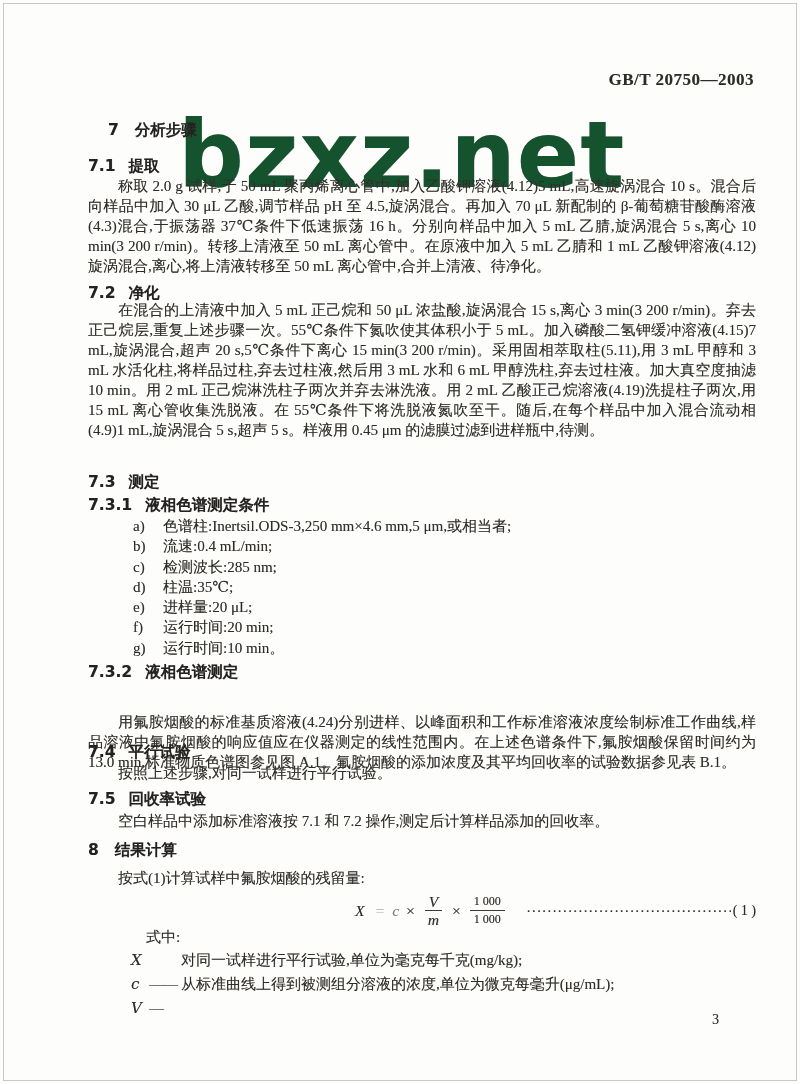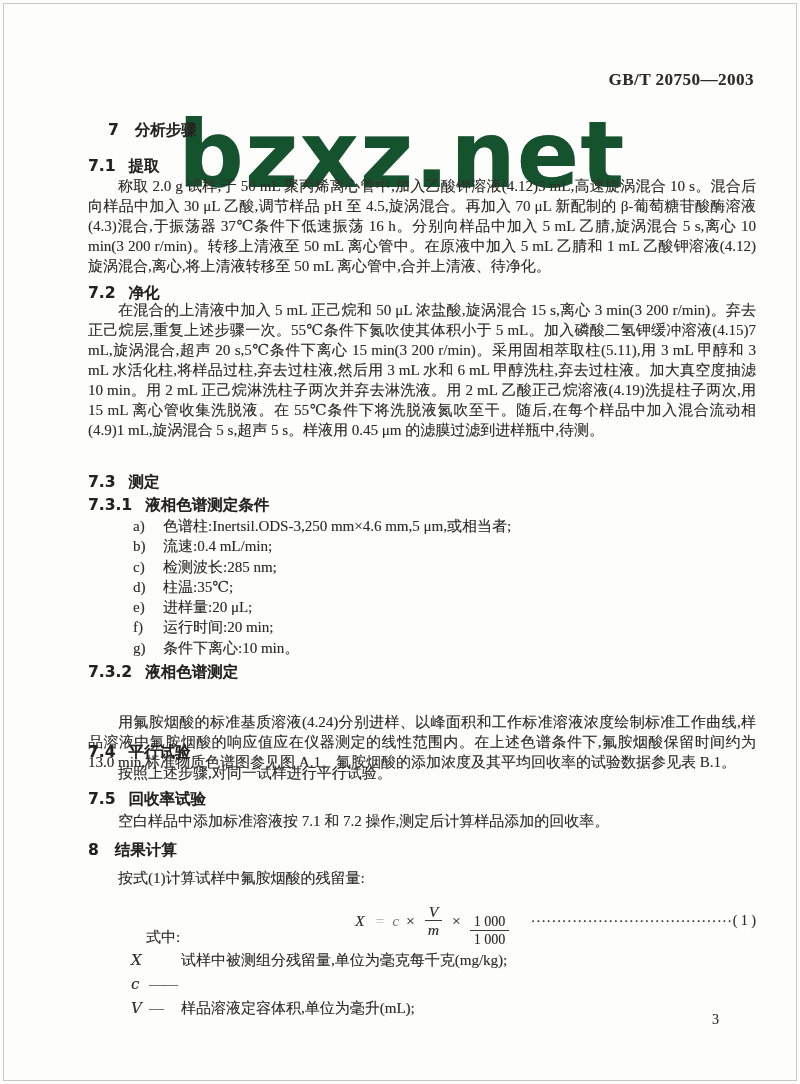--- a/index.html
+++ b/index.html
@@ -51,21 +51,21 @@
     display:flex;align-items:center;font-size:15.5px;
   }
   .f-spacer{width:262px;flex:none;}
   .f-sym{font-style:italic;margin:0 5px;}
   .f-eq{opacity:0.35;margin:0 6px;}
   .f-c{font-style:italic;opacity:0.6;margin:0 2px;}
   .f-times{margin:0 5px;}
   .frac{display:inline-flex;flex-direction:column;align-items:center;margin:0 4px;font-style:italic;}
   .frac .fnum{border-bottom:1.2px solid #3c3a36;padding:0 4px;line-height:17px;}
   .frac .fden{line-height:17px;padding:0 4px;}
-  .frac.upright{font-style:normal;font-size:14px;margin-top:20px;}
+  .frac.upright{font-style:normal;font-size:12px;}
   .f-dots{
     flex:1;overflow:hidden;white-space:nowrap;
     font-size:11px;font-weight:700;letter-spacing:1.5px;
     margin-left:18px;color:#35332f;
   }
   .f-label{flex:none;font-size:14px;margin-left:2px;}
   .where-label{position:absolute;left:146px;top:928px;font-size:15px;}
   .def-row{position:absolute;left:131px;width:624px;display:flex;font-size:15px;line-height:20px;}
   .def-sym{width:18px;flex:none;font-style:italic;font-family:"DejaVu Serif",serif;}
   .def-dash{width:32px;flex:none;letter-spacing:-1px;opacity:0.8;}
@@ -125,21 +125,21 @@
       <div class="li">
           <span class="lbl">e)</span>
           <span>进样量:20 μL;</span>
         </div>
       <div class="li">
           <span class="lbl">f)</span>
           <span>运行时间:20 min;</span>
         </div>
       <div class="li">
           <span class="lbl">g)</span>
-          <span>条件下离心:10 min。</span>
+          <span>运行时间:10 min。</span>
         </div>
     </div>
 
     <div class="h h2" style="top:662px;">
       <span class="num">7.3.2</span><span>液相色谱测定</span>
     </div>
     <div class="para" style="top:682px;margin-top:30px;">用氟胺烟酸的标准基质溶液(4.24)分别进样、以峰面积和工作标准溶液浓度绘制标准工作曲线,样品溶液中氟胺烟酸的响应值应在仪器测定的线性范围内。在上述色谱条件下,氟胺烟酸保留时间约为 13.0 min,标准物质色谱图参见图 A.1。氟胺烟酸的添加浓度及其平均回收率的试验数据参见表 B.1。</div>
 
     <div class="h h2" style="top:742px;">
       <span class="num">7.4</span><span>平行试验</span>
@@ -173,27 +173,27 @@
       </span>
       <span class="f-dots">················································</span>
       <span class="f-label">( 1 )</span>
     </div>
 
     <div class="where-label">式中:</div>
 
     <div class="def-row" style="top:950px;">
       <span class="def-sym">X</span>
       <span class="def-dash"></span>
-      <span>试样中被测组分残留量,单位为毫克每千克(mg/kg);</span>
+      <span>对同一试样进行平行试验,单位为毫克每千克(mg/kg);</span>
     </div>
     <div class="def-row" style="top:974px;">
       <span class="def-sym">c</span>
       <span class="def-dash">——</span>
+      <span>从标准曲线上得到被测组分溶液的浓度,单位为微克每毫升(μg/mL);</span>
     </div>
     <div class="def-row" style="top:998px;">
       <span class="def-sym">V</span>
       <span class="def-dash">—</span>
-      <span>样品溶液定容体积,单位为毫升(mL);</span>
     </div>
 
     <div class="page-num">3</div>
   </div>
 </div>
 
 </body></html>

